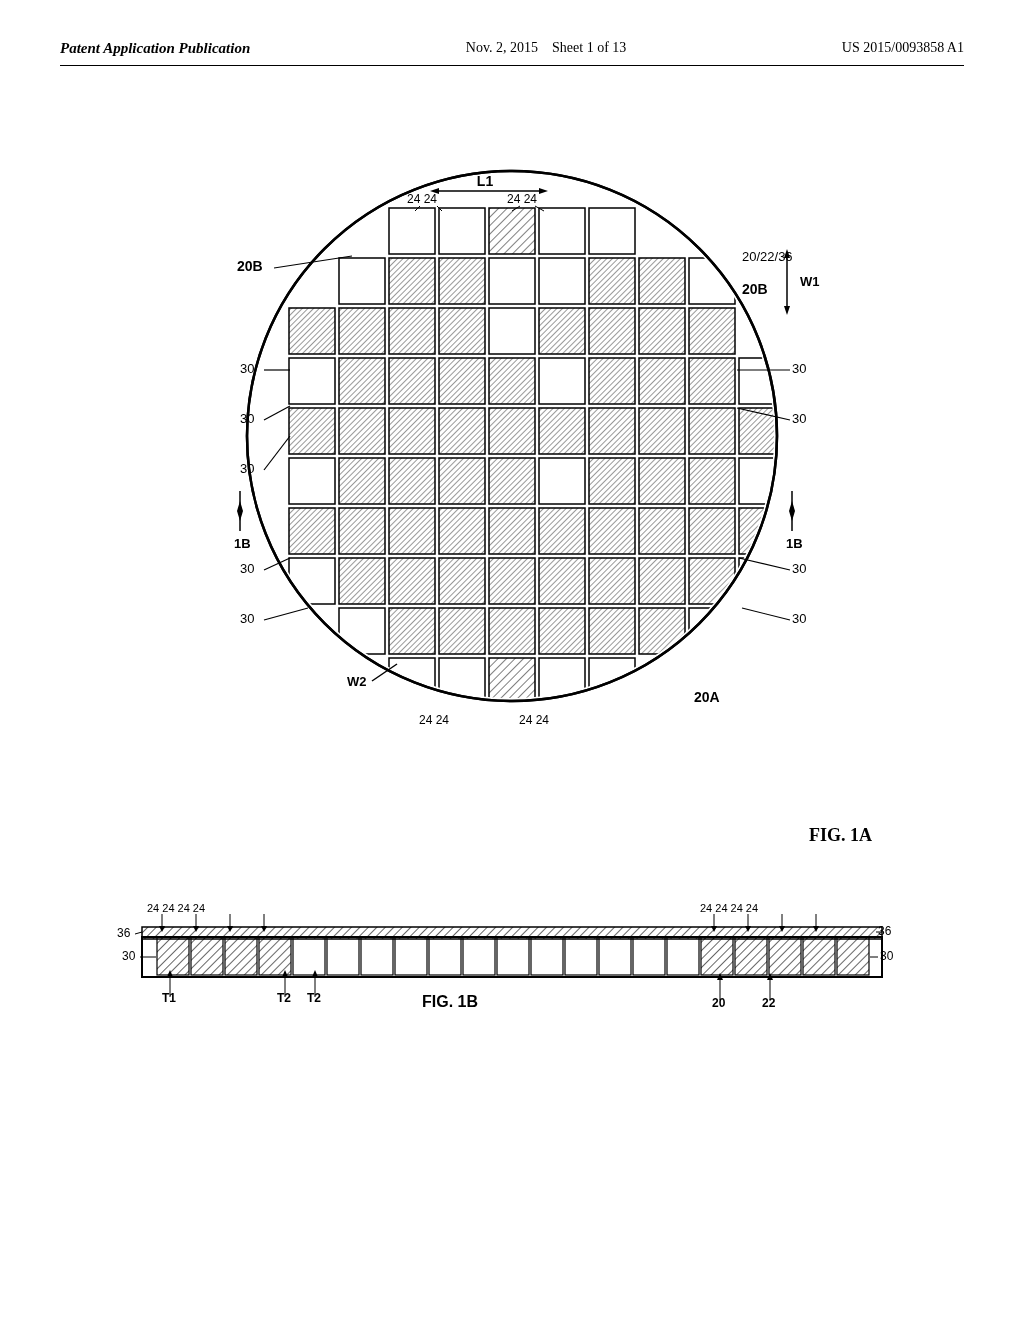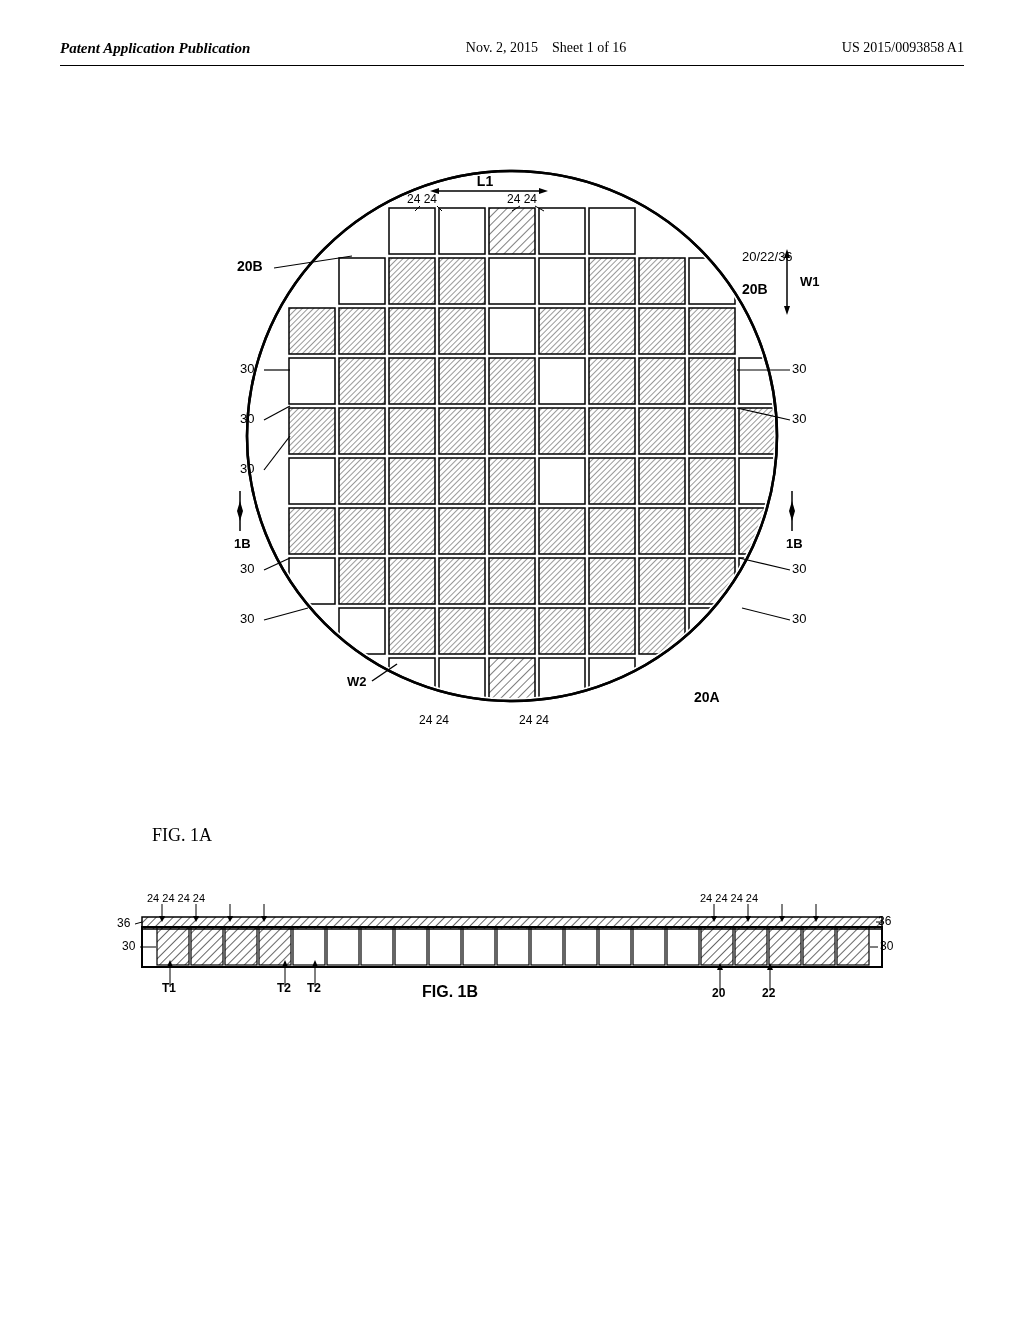--- a/index.html
+++ b/index.html
@@ -50,28 +50,28 @@
   </style>
 </head>
 <body>
 
 <div class="page">
 
   <div class="header">
     <div class="header-left">Patent Application Publication</div>
     <div class="header-center">
       <span>Nov. 2, 2015</span>&nbsp;&nbsp;&nbsp;
-      <span>Sheet 1 of 16</span>
+      <span>Sheet 1 of 13</span>
     </div>
     <div class="header-right">US 2015/0093858 A1</div>
   </div>
 
   <div class="figures-container">
 
-    <div style="position:relative; width:720px; margin-bottom:6px;">
+    <div style="position:relative; width:720px; margin-bottom:16px;">
       <svg width="720" height="720" viewBox="0 0 720 720">
 
         <circle cx="360" cy="340" r="265" fill="none" stroke="#000" stroke-width="2.5"></circle>
 
         <defs>
 
           <pattern id="hatch" patternUnits="userSpaceOnUse" width="6" height="6" patternTransform="rotate(45)">
             <line x1="0" y1="0" x2="0" y2="6" stroke="#000" stroke-width="1"></line>
           </pattern>
 
@@ -256,21 +256,21 @@
         <text x="367" y="628" font-size="12" font-family="Arial">24 24</text>
 
         <line x1="268" y1="110" x2="263" y2="115" stroke="#000" stroke-width="1"></line>
         <line x1="285" y1="110" x2="290" y2="115" stroke="#000" stroke-width="1"></line>
         <line x1="368" y1="110" x2="360" y2="115" stroke="#000" stroke-width="1"></line>
         <line x1="383" y1="110" x2="392" y2="115" stroke="#000" stroke-width="1"></line>
 
       </svg>
 
       
-      <div style="text-align:left; font-size:18px; font-weight:normal; margin-top:5px;">FIG. 1A</div>
+      <div style="text-align:right; font-size:18px; font-weight:bold; margin-top:5px;">FIG. 1A</div>
     </div>
 
     <div style="position:relative; width:860px; margin-top:20px;">
       <svg width="860" height="150" viewBox="0 0 860 150">
         <defs>
           <pattern id="diaghatch" patternUnits="userSpaceOnUse" width="6" height="6" patternTransform="rotate(45)">
             <line x1="0" y1="0" x2="0" y2="6" stroke="#000" stroke-width="1.2"></line>
           </pattern>
         </defs>
 

